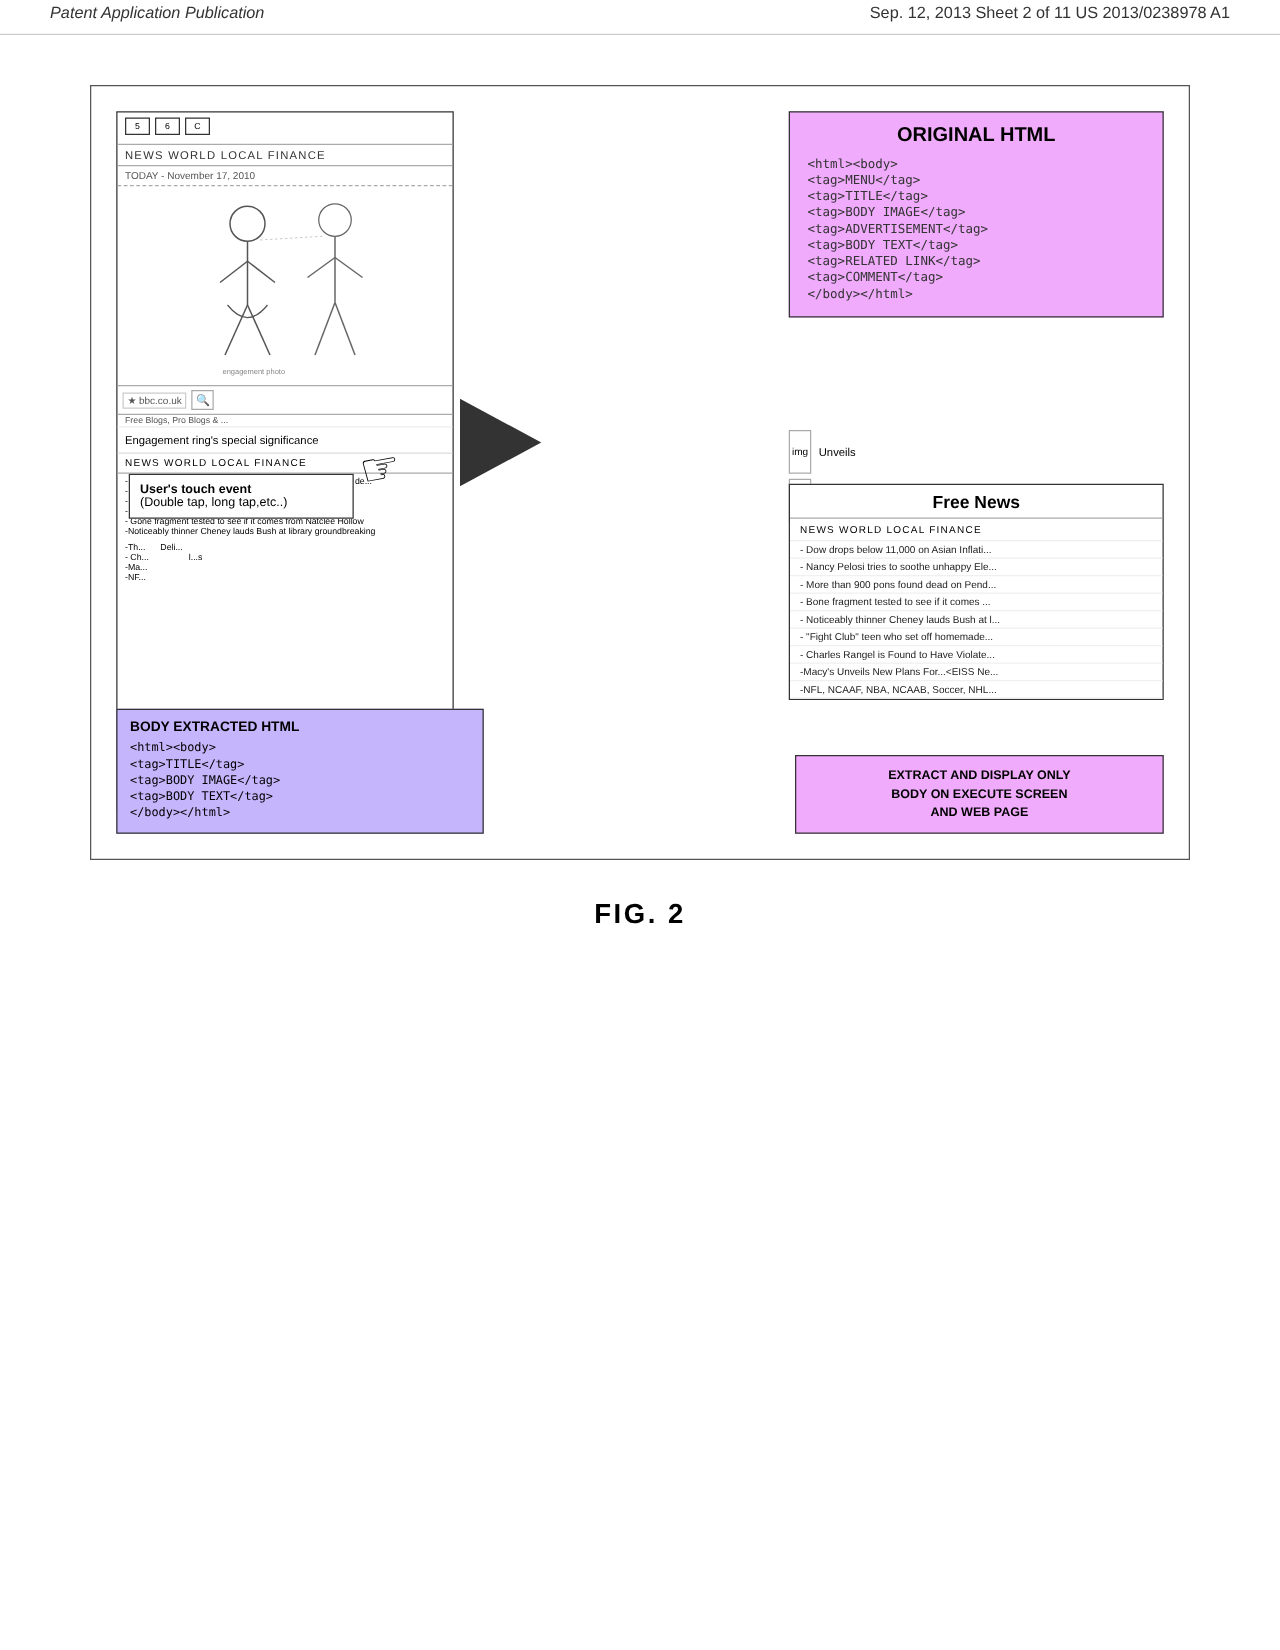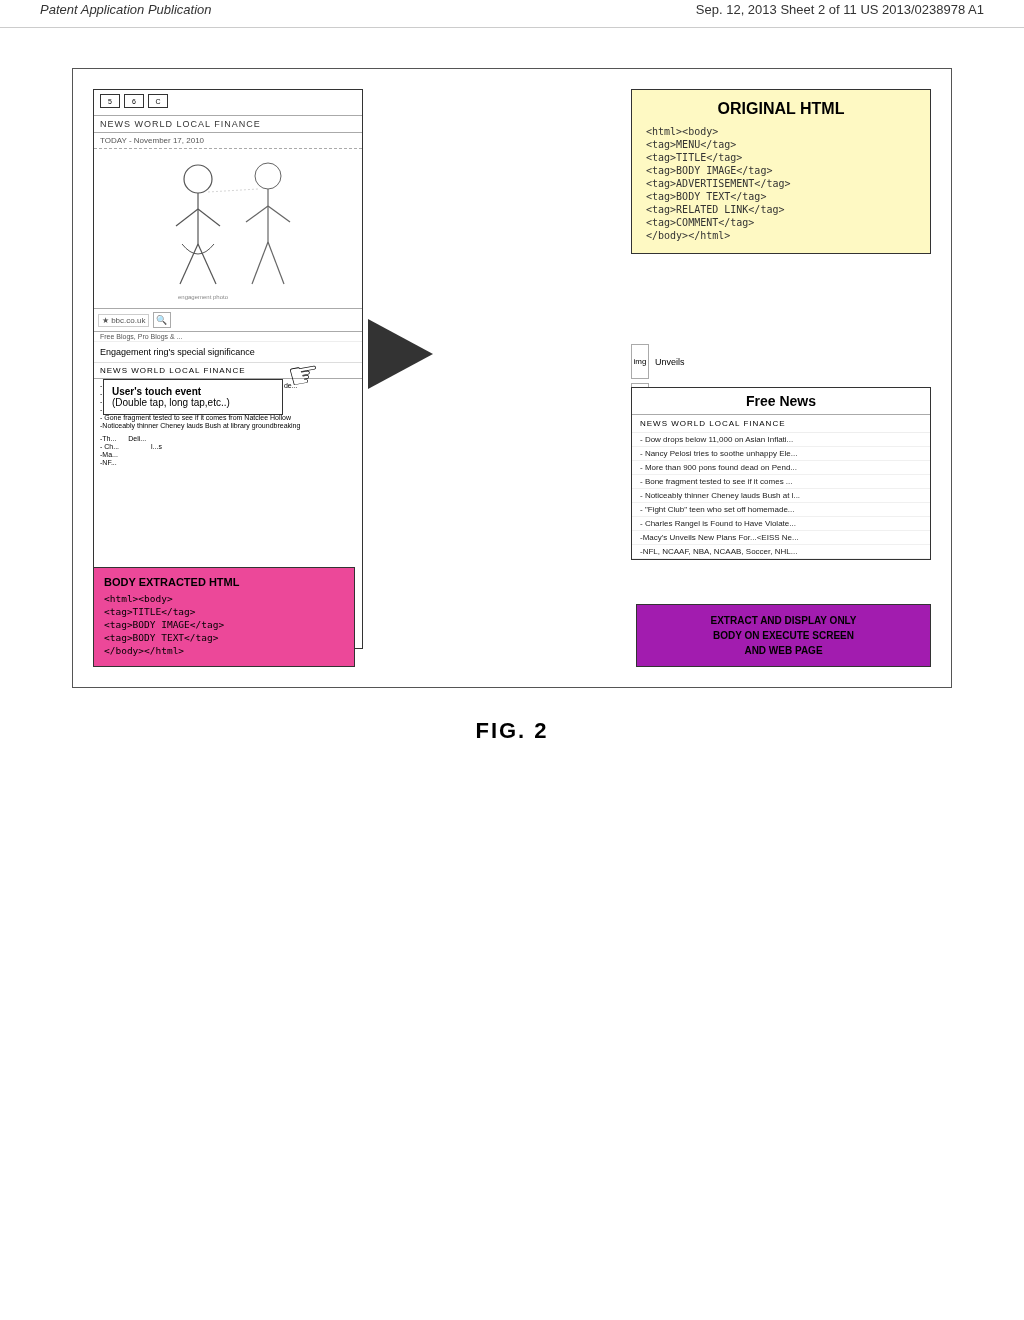--- a/index.html
+++ b/index.html
@@ -142,21 +142,21 @@
       transform: rotate(-10deg);
     }
 
     
     .right-top-panel {
       position: absolute;
       right: 20px;
       top: 20px;
       width: 300px;
       border: 1.5px solid #333;
-      background: #fef9c3;
+      background: #f0abfc;
       padding: 10px 14px;
     }
     .right-top-panel .panel-title {
       font-size: 16px;
       font-weight: bold;
       text-align: center;
       margin-bottom: 8px;
     }
     .right-top-panel .code-line {
       font-size: 10px;
@@ -219,36 +219,36 @@
     }
 
     
     .extract-box {
       position: absolute;
       right: 20px;
       bottom: 20px;
       width: 295px;
       border: 1.5px solid #333;
       padding: 8px 10px;
-      background: #a21caf;
+      background: #f0abfc;
       font-size: 10px;
       font-weight: bold;
       text-align: center;
       line-height: 1.5;
     }
 
     
     .body-extracted-box {
       position: absolute;
       left: 20px;
       bottom: 20px;
-      width: 262px;
+      width: 294px;
       border: 1.5px solid #333;
       padding: 8px 10px;
-      background: #ec4899;
+      background: #c4b5fd;
     }
     .body-extracted-box .box-title {
       font-size: 11px;
       font-weight: bold;
       margin-bottom: 5px;
     }
     .body-extracted-box .code-line {
       font-size: 9.5px;
       font-family: monospace;
       margin: 2px 0;

